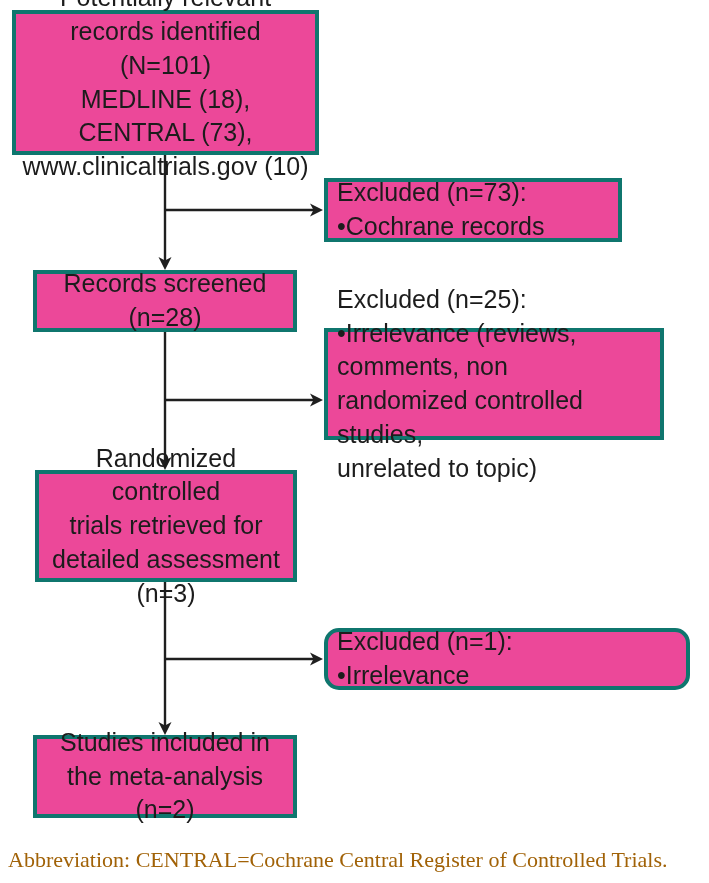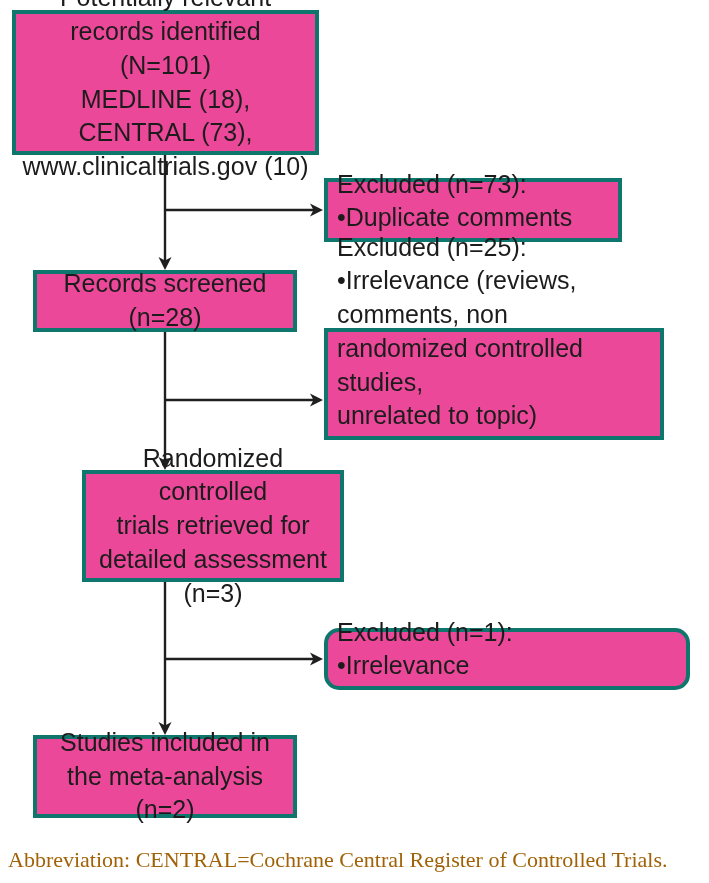--- a/index.html
+++ b/index.html
@@ -24,26 +24,26 @@
     background: #ec4899;
     color: #1c1c1c;
     font-size: 25px;
     line-height: 1.35;
     display: flex;
     flex-direction: column;
     justify-content: center;
     white-space: pre-line;
   }
   .box.main { text-align: center; padding: 2px 6px; }
-  .box.excl { text-align: left; padding: 3px 9px; justify-content: flex-end; }
+  .box.excl { text-align: left; padding: 3px 9px; }
   .sources { }
   
   #box-identified { left: 12px;  top: 10px;  width: 307px; height: 145px; }
   #box-screened   { left: 33px;  top: 270px; width: 264px; height: 62px; text-align: center;  }
-  #box-retrieved  { left: 35px;  top: 470px; width: 262px; height: 112px; margin-left: 47px; }
+  #box-retrieved  { left: 35px;  top: 470px; width: 262px; height: 112px; }
   #box-included   { left: 33px;  top: 735px; width: 264px; height: 83px;  }
   
   #box-excluded-1 { left: 324px; top: 178px; width: 298px; height: 64px;  }
   #box-excluded-2 { left: 324px; top: 328px; width: 340px; height: 112px; }
   #box-excluded-3 { left: 324px; top: 628px; width: 366px; height: 62px; border-radius: 15px;  }
   #footnote {
     position: absolute;
     left: 8px;
     top: 847px;
     width: 707px;
@@ -84,21 +84,21 @@
   <div id="box-identified" class="box main">
     <div>Potentially relevant
 records identified
 (N=101)</div>
     <div class="sources">MEDLINE (18), CENTRAL (73),
 www.clinicaltrials.gov (10)</div>
   </div>
 
   <div id="box-excluded-1" class="box excl">
     <div>Excluded (n=73):</div>
-    <div>•Duplicate comments</div>
+    <div>•Cochrane records</div>
   </div>
 
   <div id="box-screened" class="box main">
     <div>Records screened
 (n=28)</div>
   </div>
 
   <div id="box-excluded-2" class="box excl">
     <div>Excluded (n=25):</div>
     <div>•Irrelevance (reviews, comments, non

